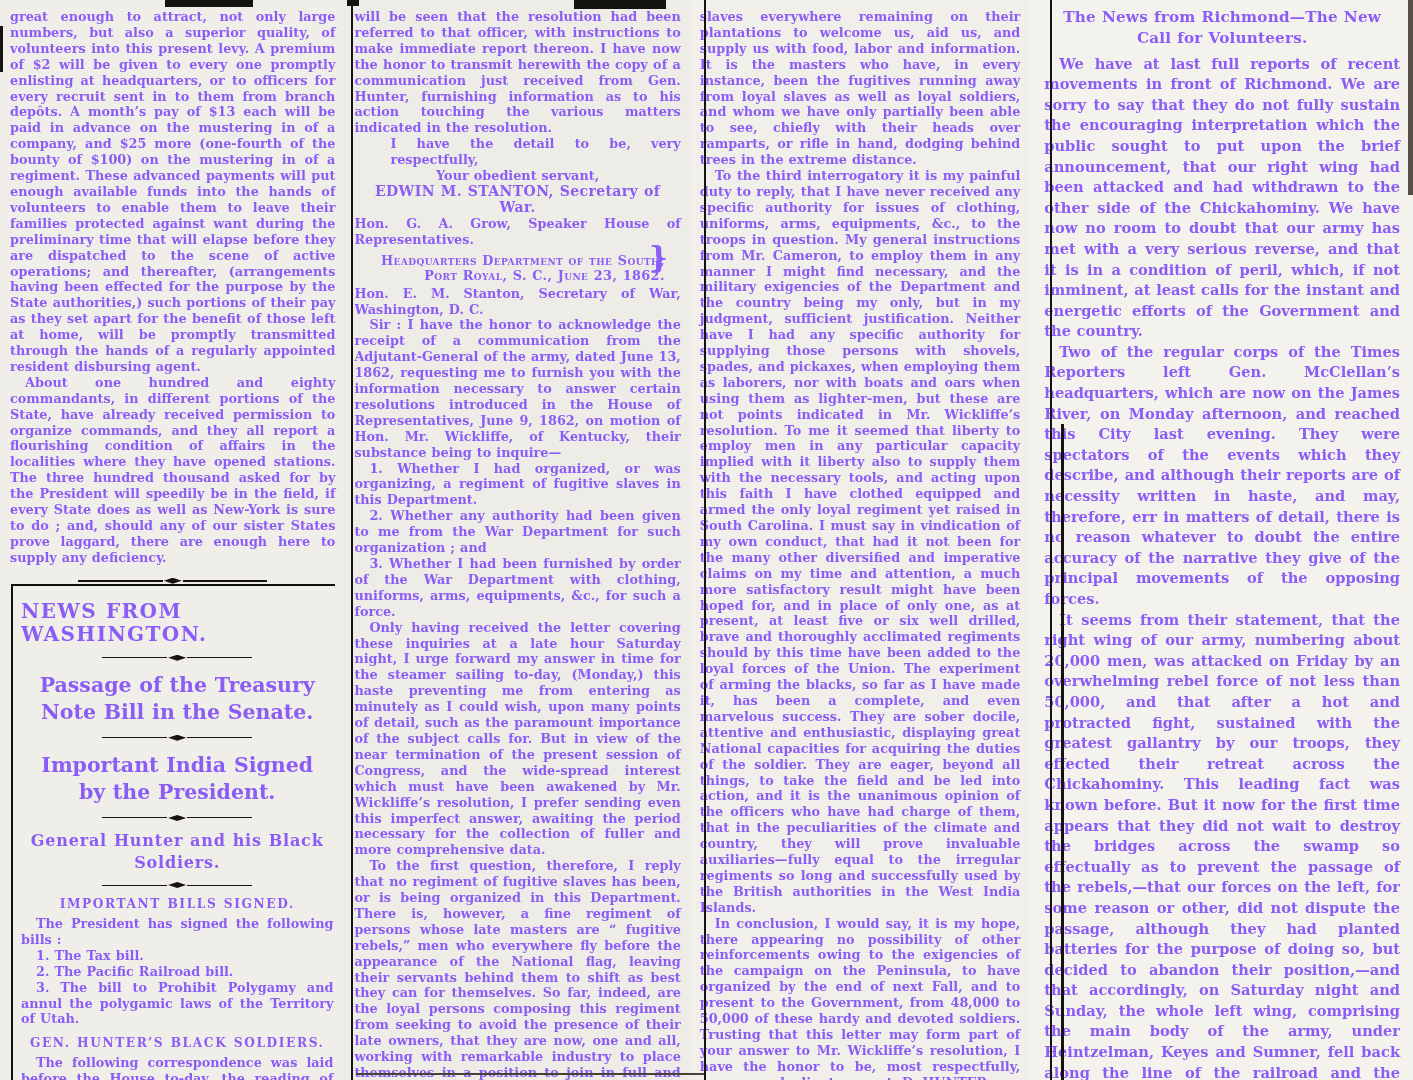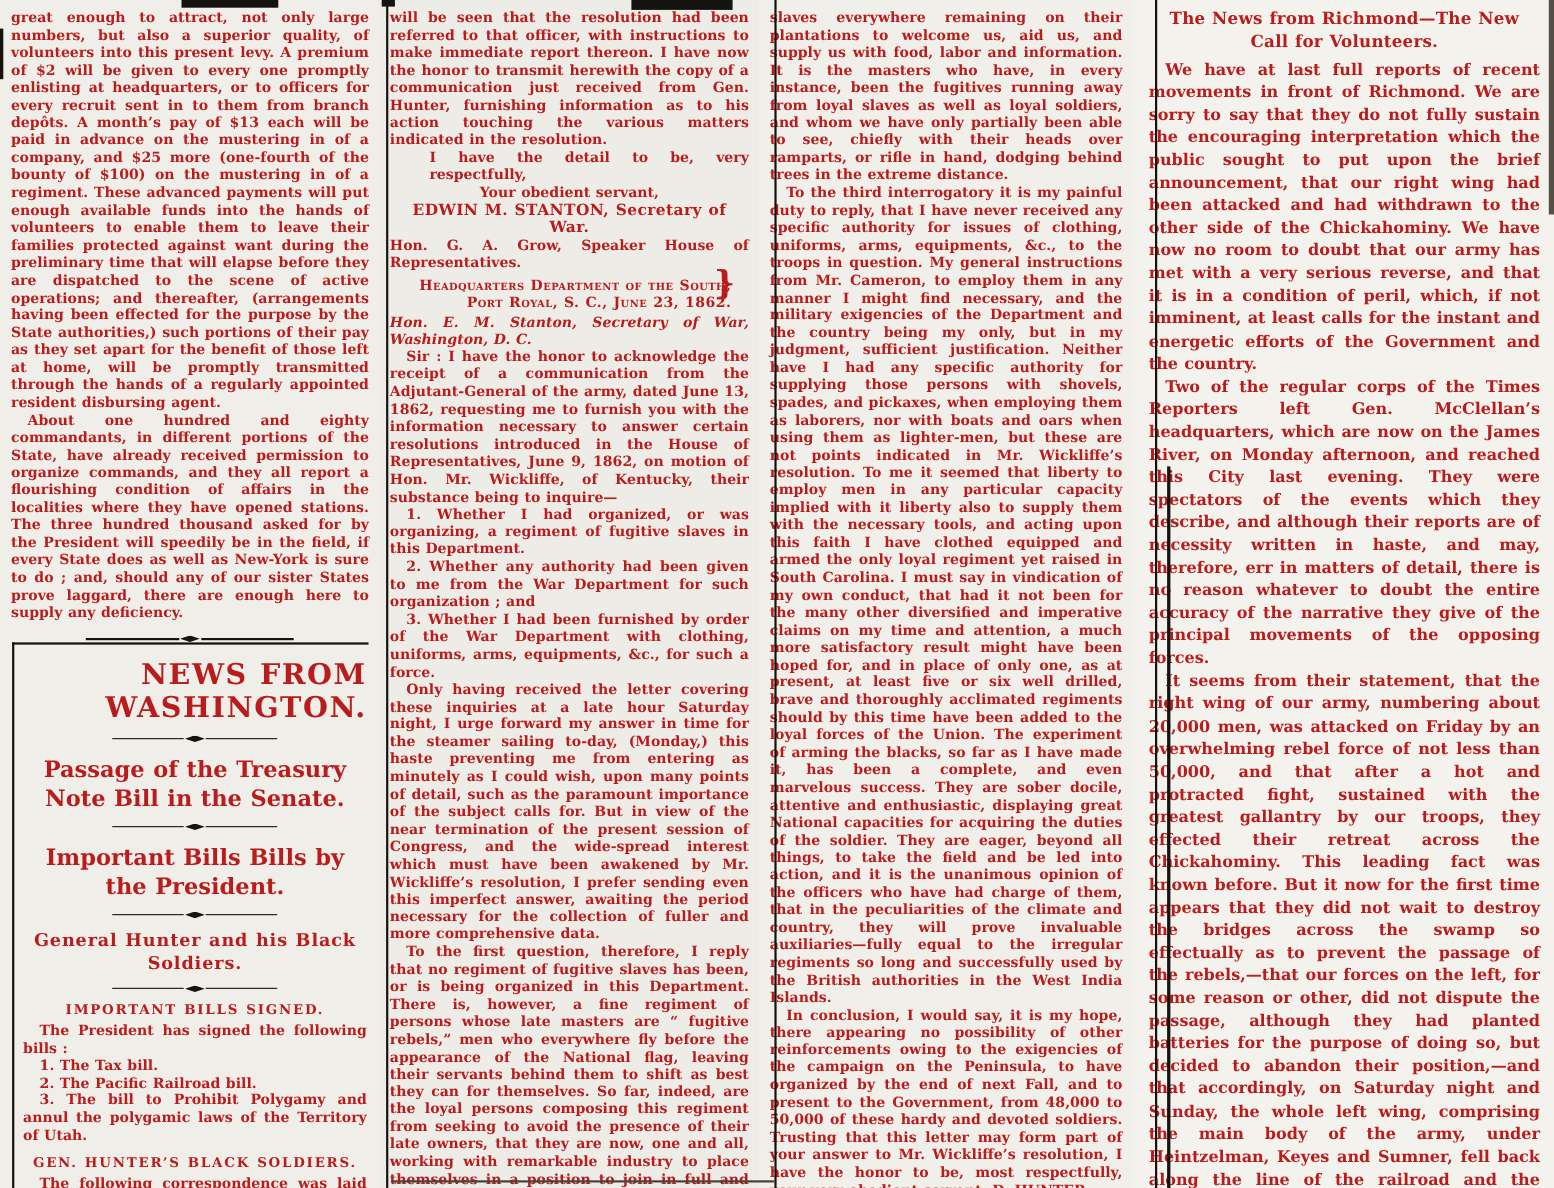--- a/index.html
+++ b/index.html
@@ -1,38 +1,38 @@
 <!DOCTYPE html>
 <html><head>
 <meta charset="utf-8">
 <style>
   *{margin:0;padding:0;box-sizing:border-box}
   html,body{background:#b9b6ae}
   #page{position:relative;width:1413px;height:1080px;margin:0 auto;background:#efede7;overflow:hidden;
-        font-family:"DejaVu Serif","Liberation Serif",serif;color:#b91c1c}
+        font-family:"DejaVu Serif","Liberation Serif",serif;color:#8b5cf6}
   .paper{display:flex;height:100%}
   .col{height:100%;overflow:hidden;padding:9px 9px 0 10px;font-size:12.8px;line-height:15.9px;
        font-weight:bold;text-align:justify;word-spacing:.6px}
   .c1{width:352px;background:#f0eee8}
   .c2{width:353px;background:#eeece6}
   .c3{width:347px;background:#f1efe9}
   .c4{width:392px;font-size:14.6px;line-height:20.6px;background:#f4f2ed;padding:7px 13px 0 15px}
   .p{text-indent:15px}
   .np{text-indent:0}
-  .italic{font-style:italic}
+  .italic{}
   .orn{display:flex;align-items:center;margin:9px auto 8px;width:62%}
   .orn::before,.orn::after{content:"";flex:1;border-top:2.2px solid #171310}
   .orn .dia{width:18px;height:6px;background:#171310;margin:0 1px;
             clip-path:polygon(0 50%,50% 0,100% 50%,50% 100%)}
   .orn.thin::before,.orn.thin::after{border-top-width:1.6px}
   .orn.thin{width:48%}
   .orn.wide{width:58%;margin:12px auto 0}
   .hbox{border-left:2.5px solid #12100d;border-top:2.5px solid #12100d;margin-left:1px;
         padding:4px 2px 0 8px;min-height:632px}
-  .h1{font-size:26px;letter-spacing:1.4px;text-align:right;text-indent:0;margin:10px 0 2px;line-height:1.15}
+  .h1{font-size:20px;letter-spacing:1.4px;text-align:left;text-indent:0;margin:10px 0 2px;line-height:1.15}
   .h2{font-size:20.5px;text-align:center;text-indent:0;margin:11px 8px 2px;line-height:1.32}
   .h3{font-size:16px;text-align:center;text-indent:0;margin:9px 0 2px;letter-spacing:.8px;line-height:1.35}
   .h4{font-size:15.2px;text-align:center;text-indent:0;margin:0 0 4px;line-height:1.4;letter-spacing:.2px}
   .sub{font-size:12.2px;text-align:center;text-indent:0;letter-spacing:1.6px;margin:9px 0 3px}
   .dateline{position:relative;margin:5px 16px 2px 0;font-variant:small-caps;letter-spacing:.4px;
             text-align:right;text-indent:0;line-height:15.5px}
   .brace{position:absolute;right:-4px;top:-3px;font-size:30px;font-weight:bold}
   .sigind{padding-left:36px;text-indent:0}
   .ctr{text-align:center;text-indent:0}
   .stanton{font-size:14px;letter-spacing:.4px}
@@ -62,21 +62,21 @@
         </div>
       <div class="hbox">
         <div class="h1">NEWS FROM WASHINGTON.</div>
         <div class="orn thin">
             <span class="dia"></span>
           </div>
         <div class="h2">Passage of the Treasury Note Bill in the Senate.</div>
         <div class="orn thin">
             <span class="dia"></span>
           </div>
-        <div class="h2">Important Bills Bills by the President.</div>
+        <div class="h2">Important India Signed by the President.</div>
         <div class="orn thin">
             <span class="dia"></span>
           </div>
         <div class="h3">General Hunter and his Black Soldiers.</div>
         <div class="orn thin">
             <span class="dia"></span>
           </div>
         <div class="sub">IMPORTANT BILLS SIGNED.</div>
         <p class="p">The President has signed the following bills :</p>
         <p class="p">1. The Tax bill.</p>

